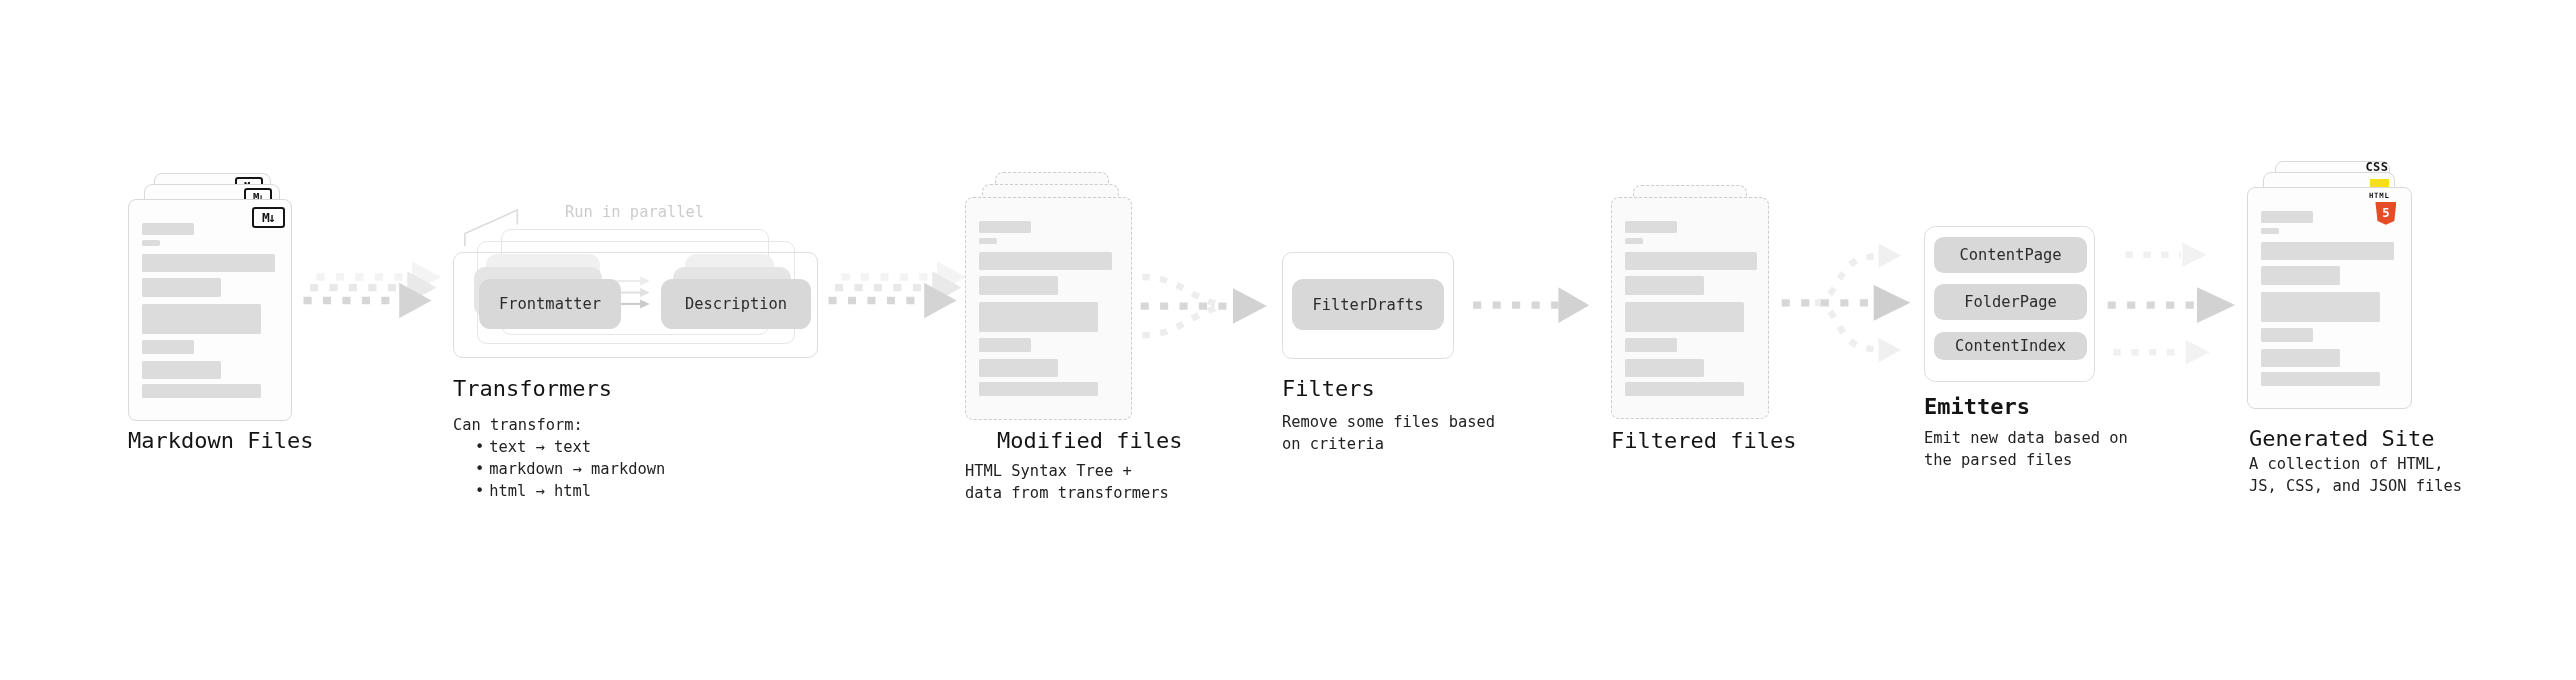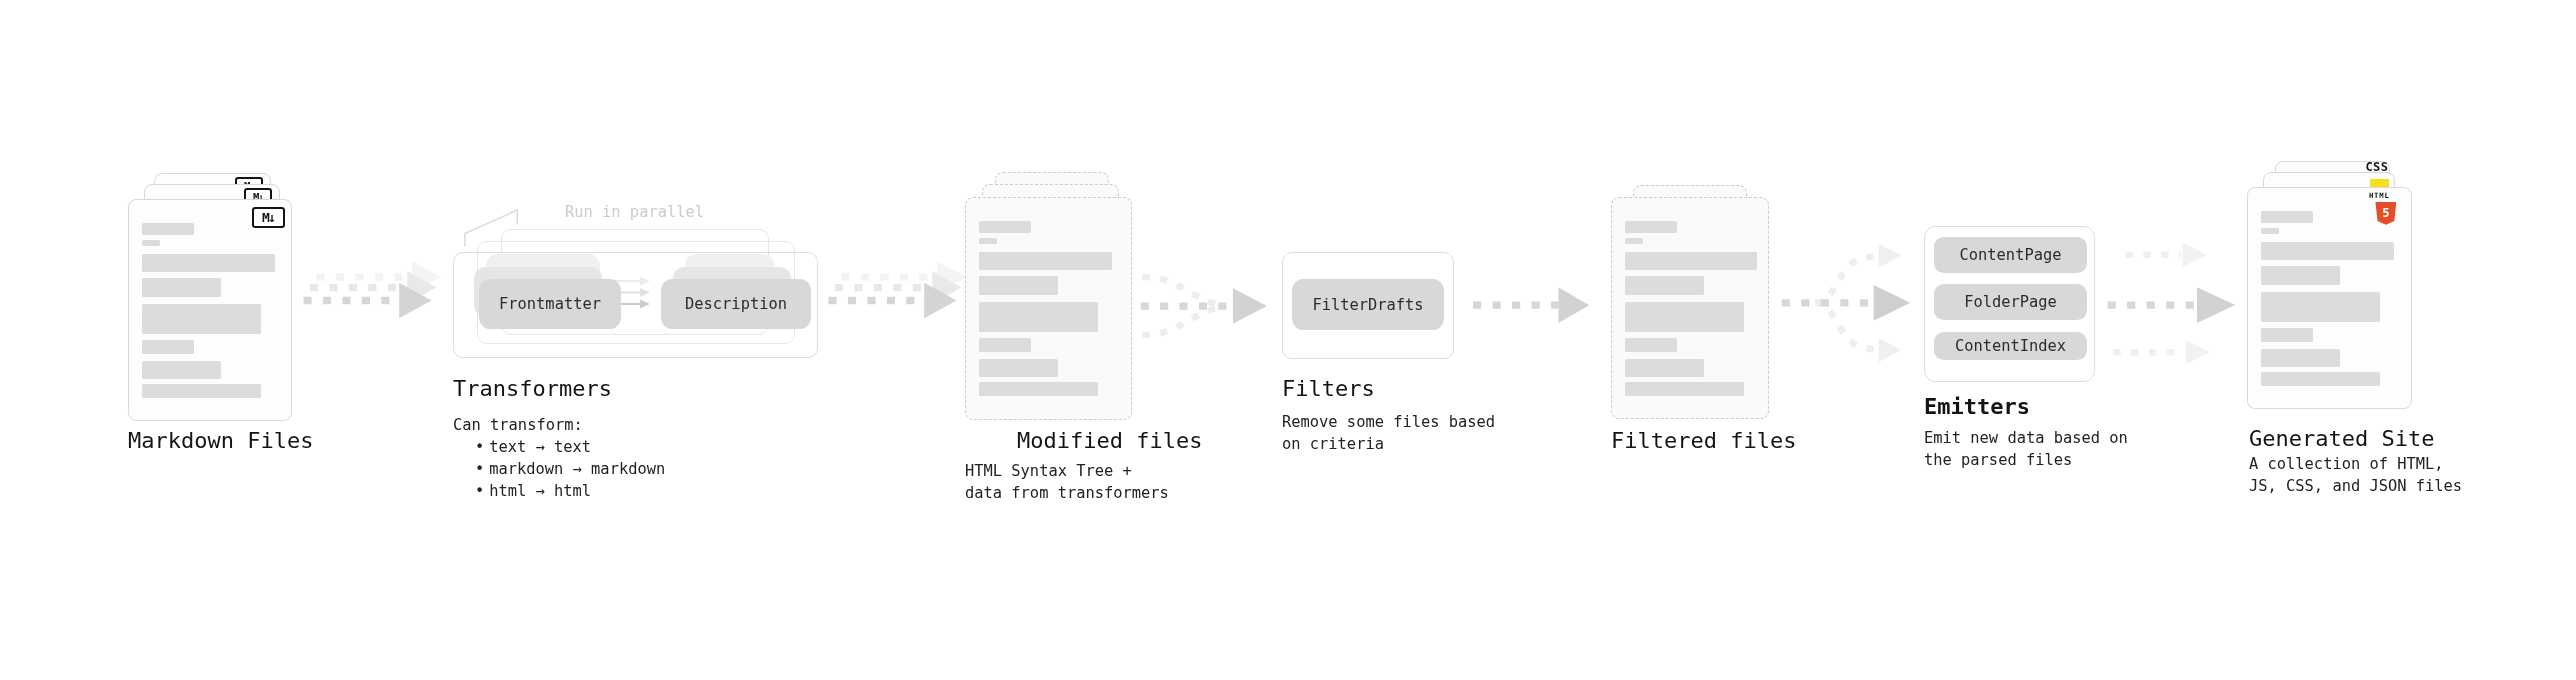--- a/index.html
+++ b/index.html
@@ -159,21 +159,21 @@
         <div class="bar b1"></div>
         <div class="bar b2"></div>
         <div class="bar b3"></div>
         <div class="bar b4"></div>
         <div class="bar b5"></div>
         <div class="bar b6"></div>
         <div class="bar b7"></div>
         <div class="bar b8"></div>
       </div>
     </div>
-    <div class="stage-title" style="left:985px;top:427px;padding-left:32px;">Modified files</div>
+    <div class="stage-title" style="left:965px;top:427px;padding-left:32px;">Modified files</div>
     <div class="stage-desc" style="left:965px;top:460px;">
       <div>HTML Syntax Tree +</div>
       <div>data from transformers</div>
     </div>
   </div>
 
   <svg style="left:1134px;top:264px;" width="142" height="89" viewBox="0 0 175 110">
     <path d="M 10,16 C 52,16 68,40 100,49" fill="none" stroke="#ededed" stroke-width="8" stroke-dasharray="9 13"></path>
     <path d="M 10,88 C 52,88 68,64 100,55" fill="none" stroke="#ededed" stroke-width="8" stroke-dasharray="9 13"></path>
     <line x1="8" y1="52" x2="122" y2="52" stroke="#d7d7d7" stroke-width="9" stroke-dasharray="10 14"></line>

